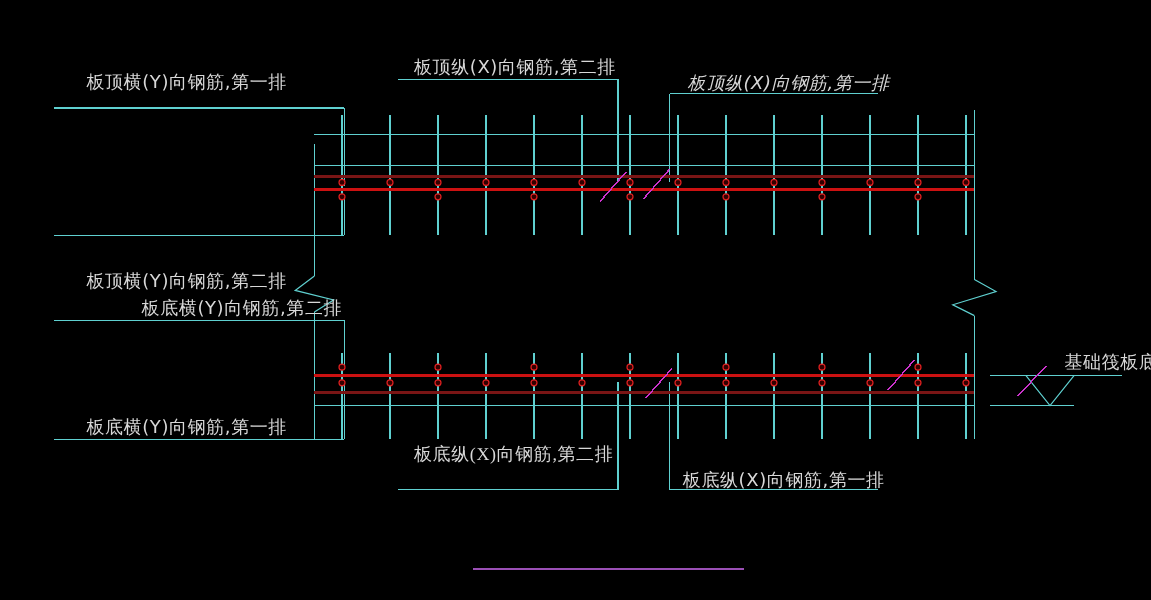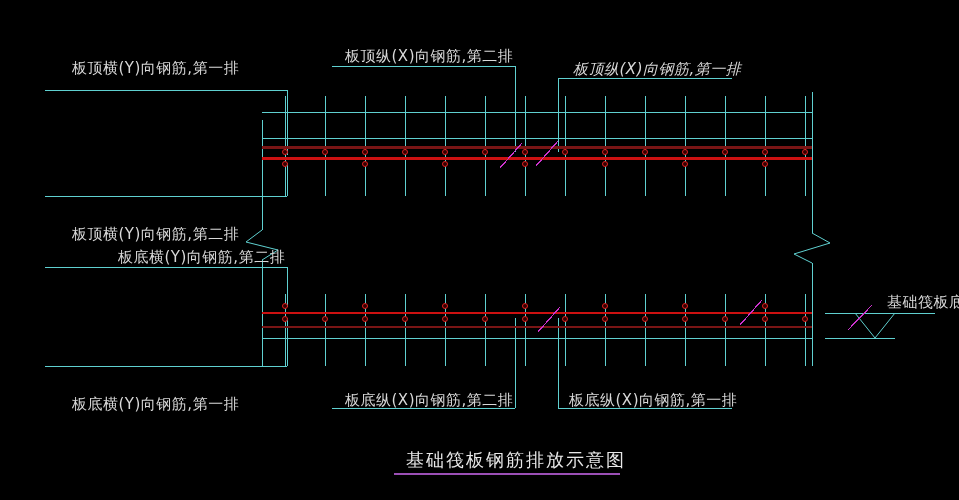--- a/index.html
+++ b/index.html
@@ -126,19 +126,18 @@
       <line x1="848" y1="330" x2="872" y2="305" stroke="#cc33cc" stroke-width="1.2" shape-rendering="crispEdges"></line>
       <line x1="538" y1="332" x2="560" y2="307" stroke="#cc33cc" stroke-width="1.2" shape-rendering="crispEdges"></line>
       <line x1="394" y1="474" x2="620" y2="474" stroke="#9b4fb5" stroke-width="2" shape-rendering="crispEdges"></line>
     </svg>
 
   <div class="lbl" style="left: 72px; top: 59px; color: rgb(216, 216, 216);">板顶横(Y)向钢筋,第一排</div>
   <div class="lbl" style="left: 72px; top: 177px; color: rgb(216, 216, 216); margin-top: 48px;">板顶横(Y)向钢筋,第二排</div>
   <div class="lbl" style="left: 345px; top: 47px; color: rgb(216, 216, 216);">板顶纵(X)向钢筋,第二排</div>
   <div class="lbl" style="left: 573px; top: 60px; color: rgb(216, 216, 216); font-style: italic;">板顶纵(X)向钢筋,第一排</div>
   <div class="lbl" style="left: 72px; top: 248px; color: rgb(216, 216, 216); margin-left: 46px;">板底横(Y)向钢筋,第二排</div>
-  <div class="lbl" style="left: 72px; top: 347px; color: rgb(216, 216, 216); margin-top: 48px;">板底横(Y)向钢筋,第一排</div>
-  <div class="lbl" style="left: 345px; top: 391px; color: rgb(216, 216, 216);">板底纵(X)向钢筋,第二排</div>
+  <div class="lbl" style="left: 72px; top: 347px; color: rgb(216, 216, 216);">板底横(Y)向钢筋,第一排</div>
+  <div class="lbl" style="left: 345px; top: 369px; color: rgb(216, 216, 216); font-family: Liberation Serif, serif;">板底纵(X)向钢筋,第二排</div>
   <div class="lbl" style="left: 569px; top: 391px; color: rgb(216, 216, 216);">板底纵(X)向钢筋,第一排</div>
   <div class="lbl" style="left: 887px; top: 293px; color: rgb(216, 216, 216);">基础筏板底</div>
 
-  <div class="title" style="left: 406px; top: 448px;">基础筏板钢筋排放示意图</div>
 </div>
 
 </body></html>

